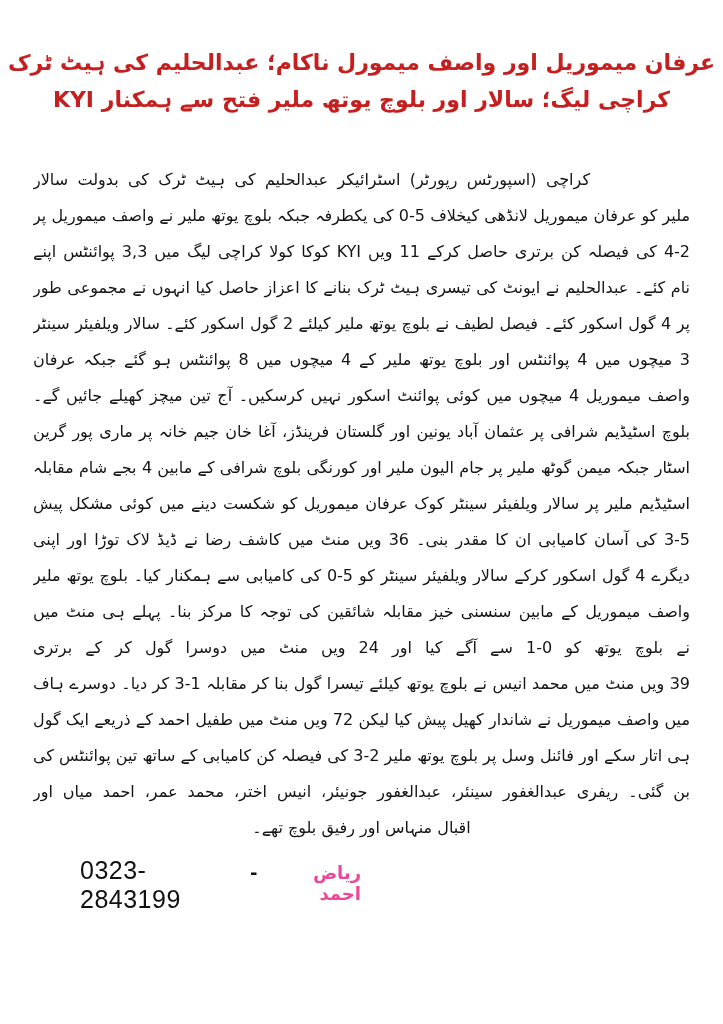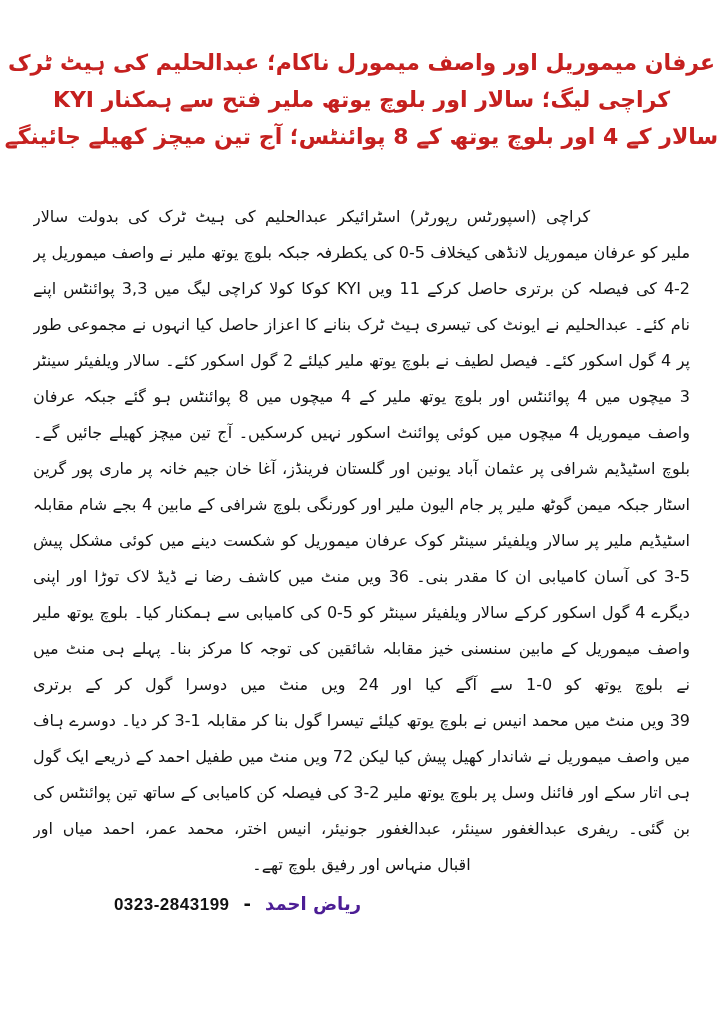--- a/index.html
+++ b/index.html
@@ -27,38 +27,36 @@
   }
   .body-line.first-line { text-indent:100px; }
   .body-line.last-line  { text-align-last:center; }
   .byline {
     margin-top:10px; width:361px;
     display:flex; justify-content:flex-end; align-items:baseline; gap:14px;
     padding-left:80px; box-sizing:border-box;
   }
   .byline-phone {
     font-family:"Liberation Sans", sans-serif;
-    font-weight:bold; font-size:17px; letter-spacing:0.5px; color:#111;
+    font-weight:normal; font-size:25px; letter-spacing:0.5px; color:#111;
   }
   .byline-dash { font-weight:bold; font-size:18px; color:#111; }
   .byline-reporter {
-    direction:rtl; font-size:18px; font-weight:bold; color:#4c1d95;
+    direction:rtl; font-size:18px; font-weight:bold; color:#ec4899;
     font-family:"DejaVu Sans", sans-serif;
-    text-align:center;
   }
 </style>
 </head>
 <body>
 
 <div class="page">
 
   <header class="headline">
     <div class="headline-line" dir="rtl">عرفان میموریل اور واصف میمورل ناکام؛ عبدالحلیم کی ہیٹ ٹرک</div>
     <div class="headline-line" dir="rtl">KYI کراچی لیگ؛ سالار اور بلوچ یوتھ ملیر فتح سے ہمکنار</div>
-    <div class="headline-line" dir="rtl">سالار کے 4 اور بلوچ یوتھ کے 8 پوائنٹس؛ آج تین میچز کھیلے جائینگے</div>
   </header>
 
   <main class="article">
     <div class="body-line first-line" dir="rtl">کراچی (اسپورٹس رپورٹر) اسٹرائیکر عبدالحلیم کی ہیٹ ٹرک کی بدولت سالار ویلفیئر سینٹر</div>
     <div class="body-line" dir="rtl">ملیر کو عرفان میموریل لانڈھی کیخلاف 5-0 کی یکطرفہ جبکہ بلوچ یوتھ ملیر نے واصف میموریل پر</div>
     <div class="body-line" dir="rtl">4-2 کی فیصلہ کن برتری حاصل کرکے 11 ویں KYI کوکا کولا کراچی لیگ میں 3,3 پوائنٹس اپنے</div>
     <div class="body-line" dir="rtl">نام کئے۔ عبدالحلیم نے ایونٹ کی تیسری ہیٹ ٹرک بنانے کا اعزاز حاصل کیا انہوں نے مجموعی طور</div>
     <div class="body-line" dir="rtl">پر 4 گول اسکور کئے۔ فیصل لطیف نے بلوچ یوتھ ملیر کیلئے 2 گول اسکور کئے۔ سالار ویلفیئر سینٹر کے</div>
     <div class="body-line" dir="rtl">3 میچوں میں 4 پوائنٹس اور بلوچ یوتھ ملیر کے 4 میچوں میں 8 پوائنٹس ہو گئے جبکہ عرفان میموریل اور</div>
     <div class="body-line" dir="rtl">واصف میموریل 4 میچوں میں کوئی پوائنٹ اسکور نہیں کرسکیں۔ آج تین میچز کھیلے جائیں گے۔ کورنگی</div>

